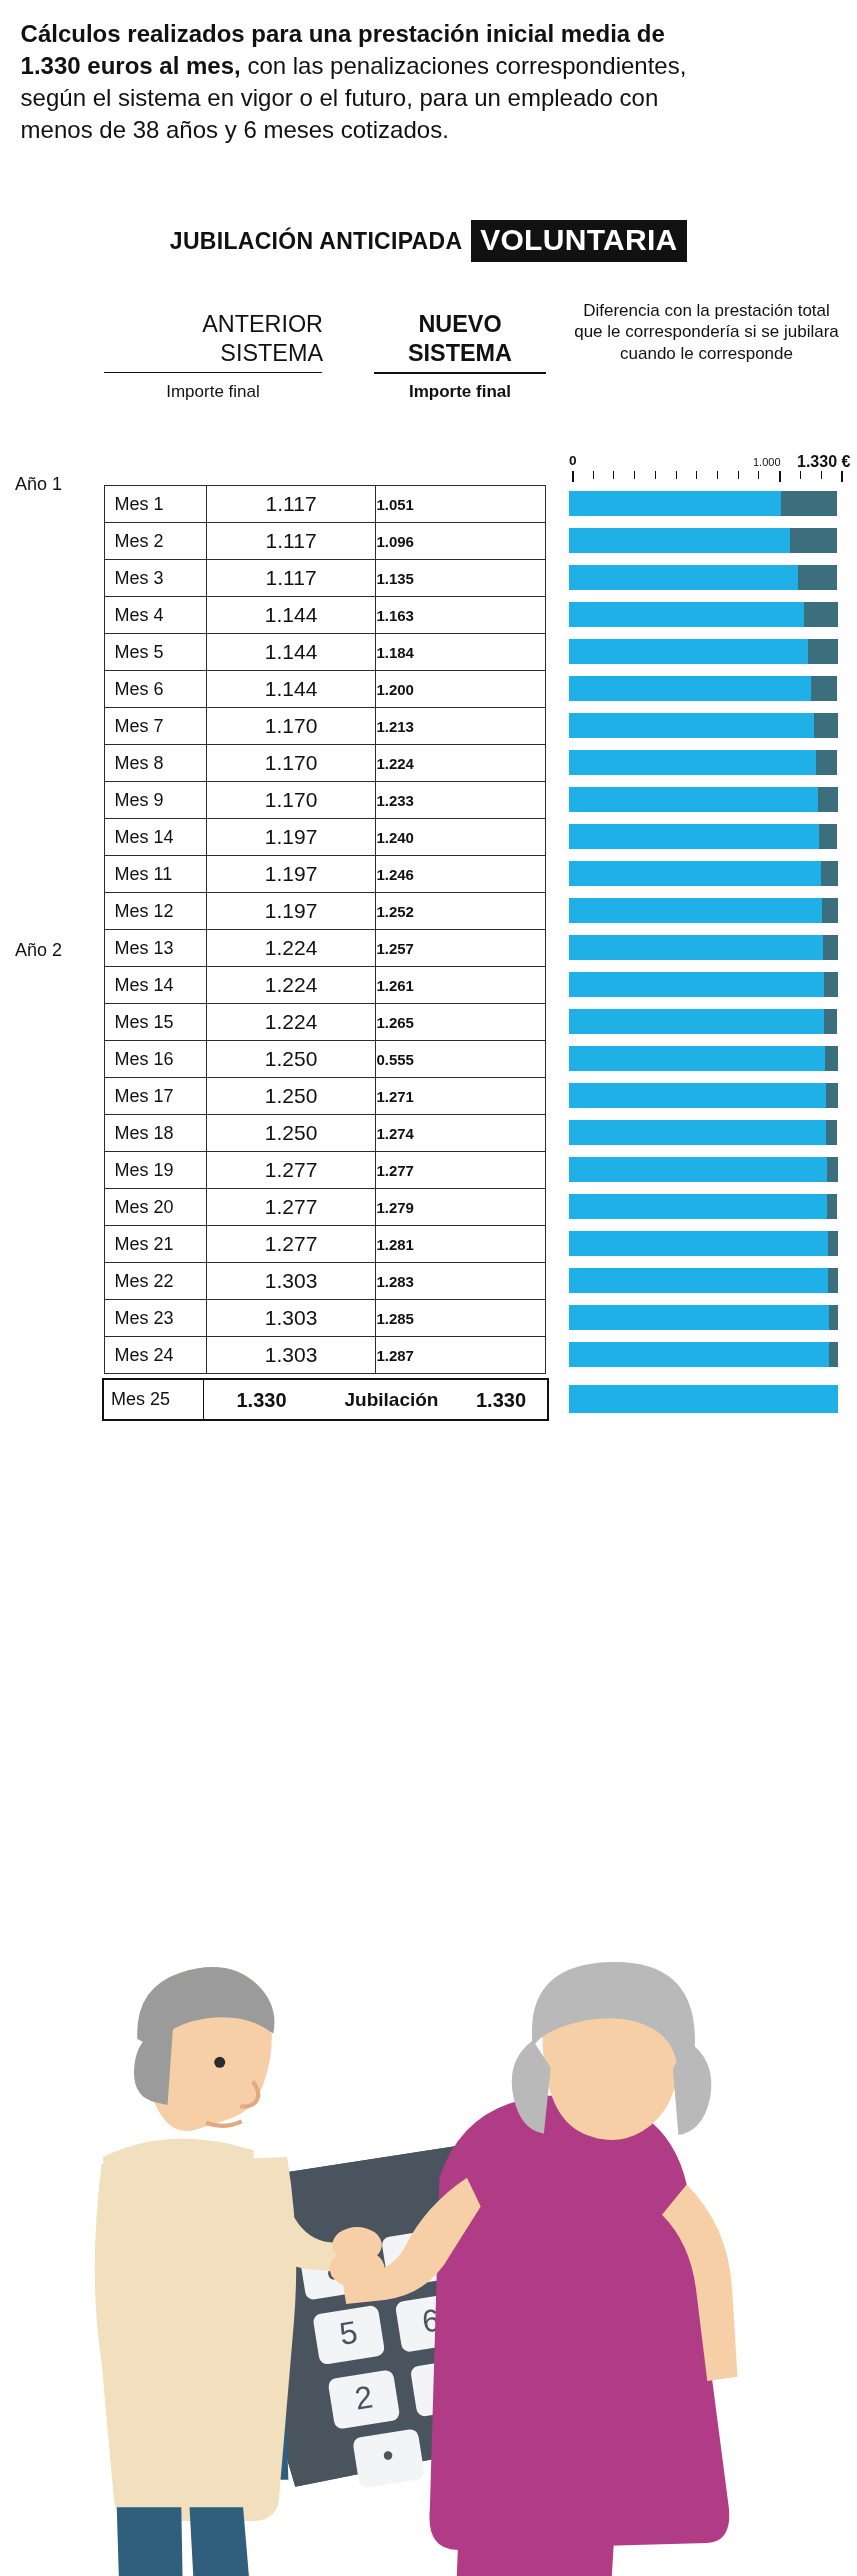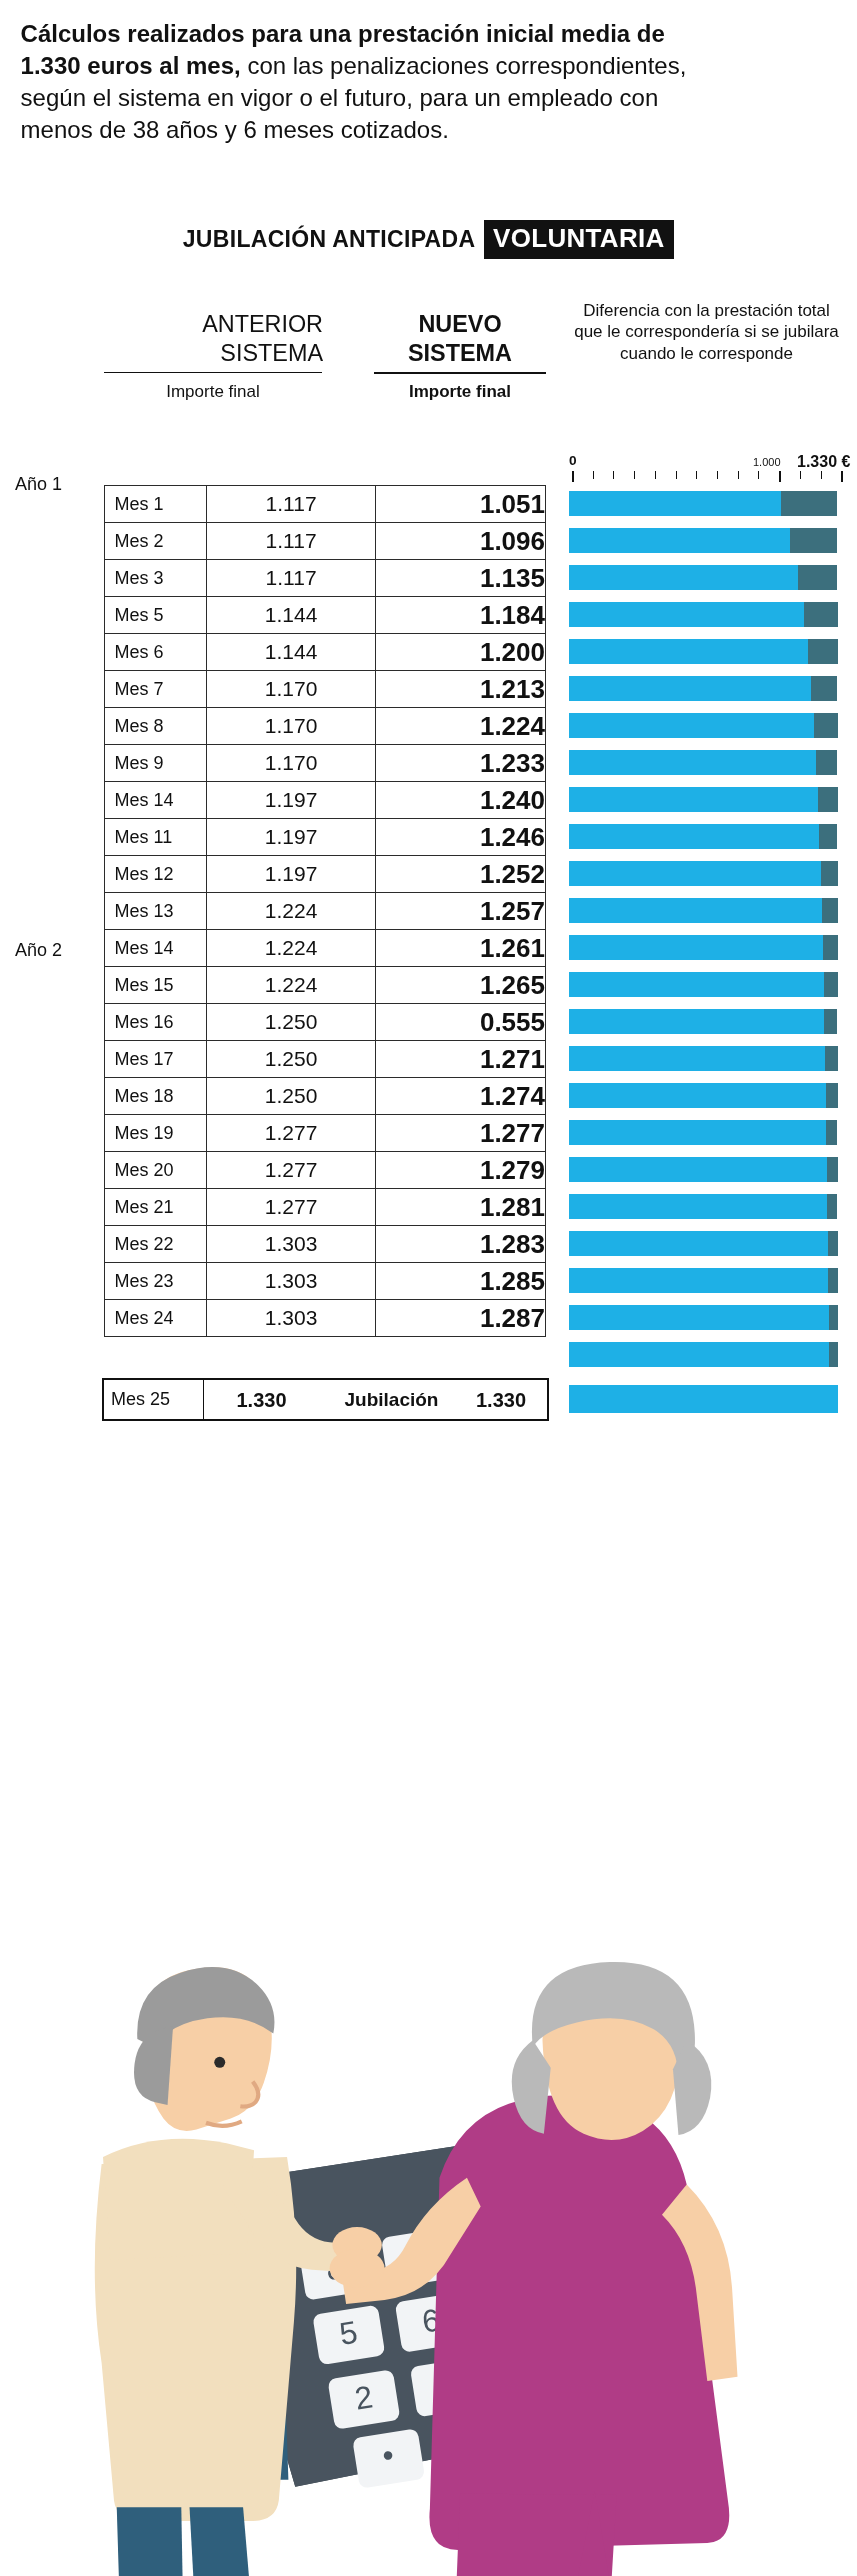--- a/index.html
+++ b/index.html
@@ -43,21 +43,21 @@
     font-size: 23px;
     font-weight: bold;
     letter-spacing: 0.3px;
     vertical-align: middle;
     color: #111;
   }
   .title-badge {
     display: inline-block;
     background: #111;
     color: #ffffff;
-    font-size: 26px;
+    font-size: 30px;
     font-weight: bold;
     letter-spacing: 0.3px;
     padding: 3.4px 9.6px 4.8px 9.6px;
     margin-left: 8.2px;
     vertical-align: middle;
   }
 
   
   .hdr-prev {
     position: absolute;
@@ -183,23 +183,23 @@
     padding-left: 9.6px;
     font-size: 18px;
   }
   .tbl td.c-prev {
     width: 170px;
     text-align: center;
     font-size: 21px;
   }
   .tbl td.c-new {
     width: 170px;
-    text-align: right;
-    font-weight: bold;
-    font-size: 26px;
+    text-align: left;
+    font-weight: bold;
+    font-size: 15px;
   }
 
   
   .yr {
     position: absolute;
     left: 15px;
     font-size: 18px;
     color: #111;
   }
 
@@ -361,20 +361,25 @@
         </tr>
         <tr>
           <td class="c-mes">Mes 2</td>
           <td class="c-prev">1.117</td>
           <td class="c-new">1.096</td>
         </tr>
         <tr>
           <td class="c-mes">Mes 3</td>
           <td class="c-prev">1.117</td>
           <td class="c-new">1.135</td>
+        </tr>
+        <tr>
+          <td class="c-mes">Mes 4</td>
+          <td class="c-prev">1.144</td>
+          <td class="c-new">1.163</td>
         </tr>
         <tr>
           <td class="c-mes">Mes 5</td>
           <td class="c-prev">1.144</td>
           <td class="c-new">1.184</td>
         </tr>
         <tr>
           <td class="c-mes">Mes 6</td>
           <td class="c-prev">1.144</td>
           <td class="c-new">1.200</td>

